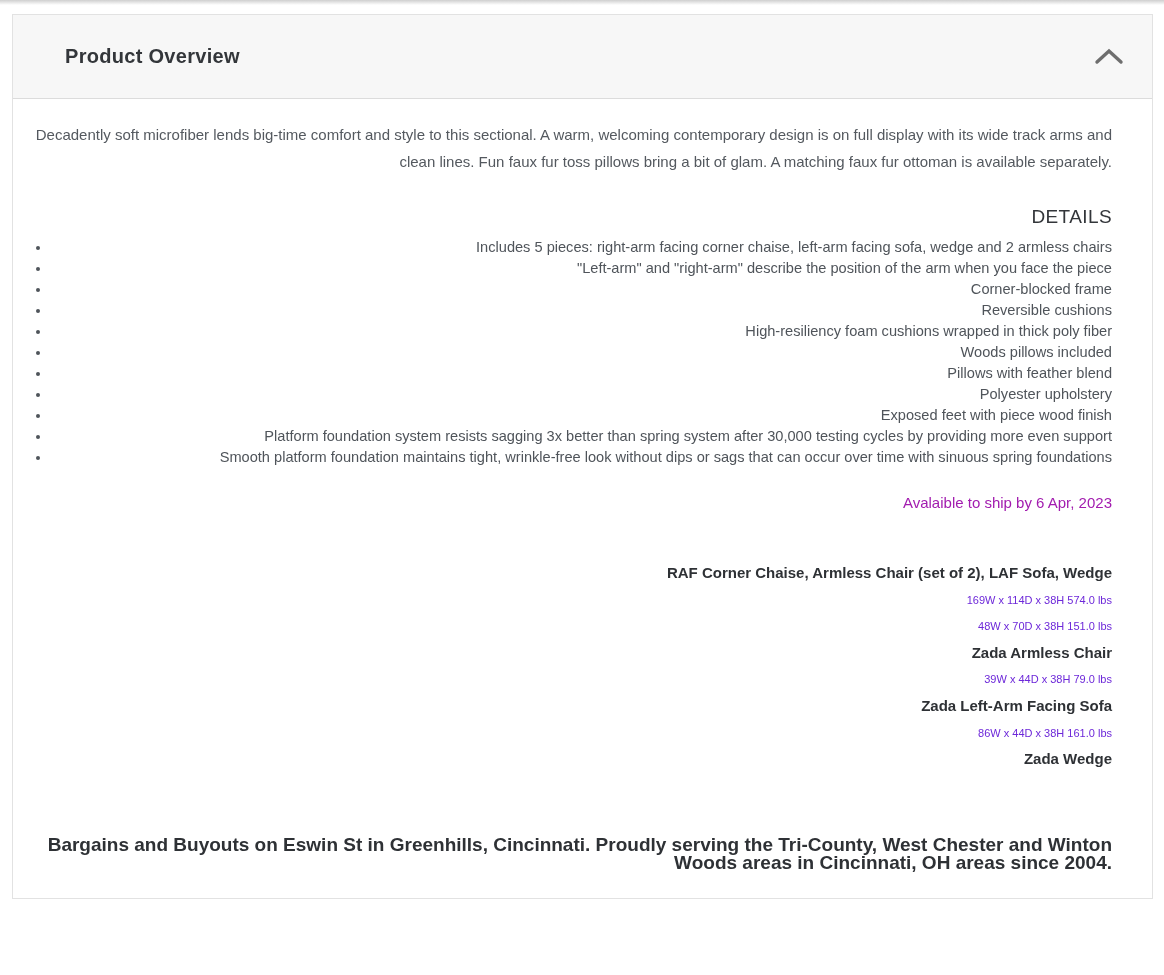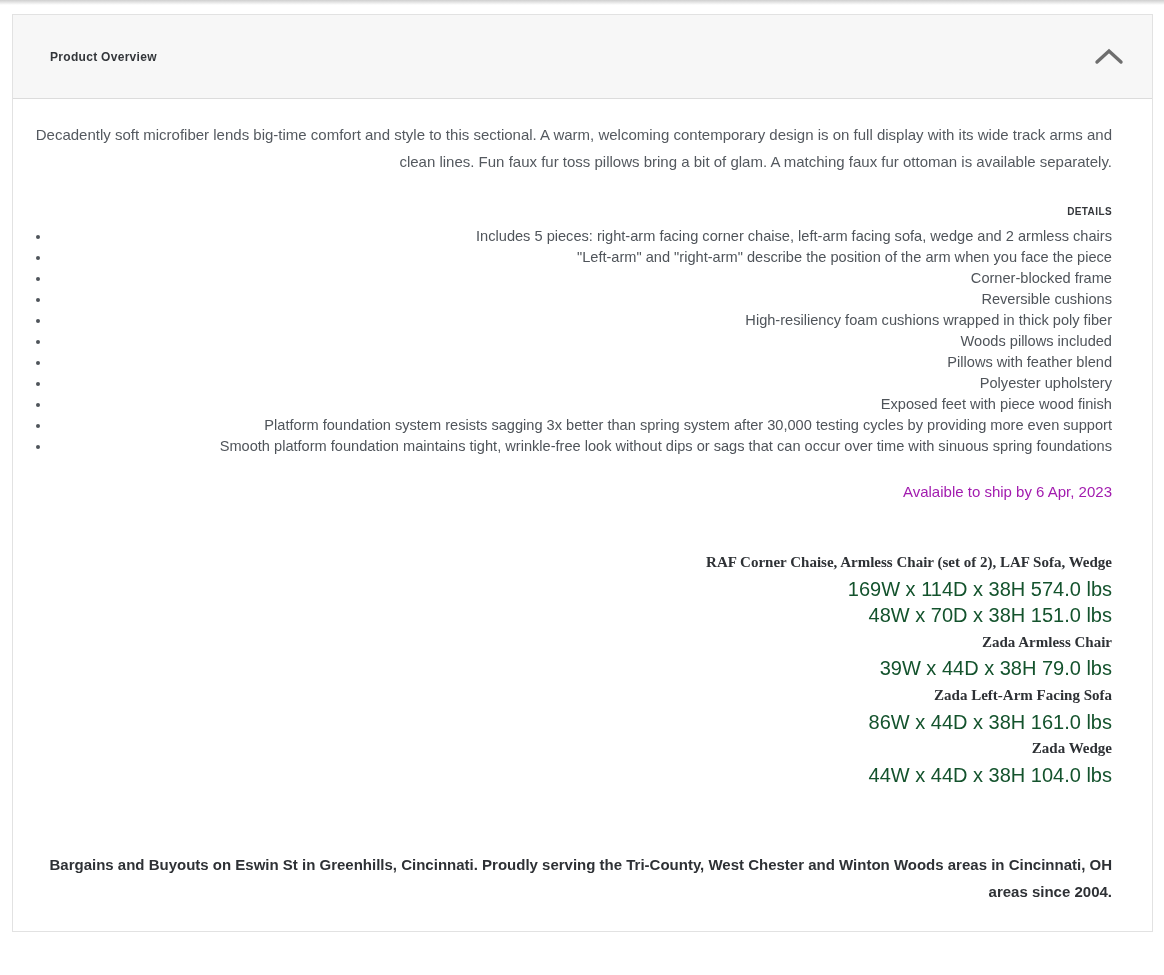--- a/index.html
+++ b/index.html
@@ -24,44 +24,44 @@
     background: #f7f7f7;
     border-bottom: 1px solid #dcdcdc;
     height: 84px;
     display: flex;
     align-items: center;
     justify-content: space-between;
     padding: 0 26px 0 37px;
     cursor: pointer;
   }
   .card-title {
-    margin: 0;
-    font-size: 12px;
+    margin: 15px;
+    font-size: 20px;
     font-weight: bold;
     color: #33363a;
     letter-spacing: 0.3px;
   }
   .chevron-wrap {
     width: 34px; height: 24px;
     display: flex; align-items: center; justify-content: center;
   }
   .card-body {
     padding: 22px 40px 26px 21px;
     font-size: 15px;
     text-align: right;
   }
   .description {
     margin: 0;
     line-height: 27px;
     color: #54595f;
   }
   .details-heading {
     margin: 31px 0 0;
-    font-size: 10px;
-    font-weight: bold;
+    font-size: 19px;
+    font-weight: normal;
     color: #33363a;
     letter-spacing: 0.4px;
   }
   ul.details-list {
     margin: 9px 0 0;
     padding-left: 17px;
     list-style-type: disc;
   }
   ul.details-list li {
     line-height: 21px;
@@ -74,34 +74,33 @@
     line-height: 21px;
     color: #a21caf;
   }
   .specs { margin-top: 47px; }
   .spec-name {
     margin: 0;
     line-height: 26.6px;
     font-weight: bold;
     color: #2e3135;
     font-size: 15px;
-    font-family: Liberation Serif, serif;
   }
   .spec-dims {
     margin: 0;
     line-height: 26.6px;
-    color: #14532d;
-    font-size: 20px;
+    color: #6d28d9;
+    font-size: 11px;
   }
   .store-info {
     margin: 63px 0 0;
     font-weight: bold;
     color: #2e3135;
-    line-height: 27px;
-    font-size: 15px;
+    line-height: 18px;
+    font-size: 19px;
   }
 </style>
 </head>
 <body>
 
 <div class="top-shadow"></div>
 
 <section class="card">
 
   <header class="card-header">
@@ -137,19 +136,18 @@
 
     <div class="specs">
       <p class="spec-name">RAF Corner Chaise, Armless Chair (set of 2), LAF Sofa, Wedge</p>
       <p class="spec-dims">169W x 114D x 38H 574.0 lbs</p>
       <p class="spec-dims">48W x 70D x 38H 151.0 lbs</p>
       <p class="spec-name">Zada Armless Chair</p>
       <p class="spec-dims">39W x 44D x 38H 79.0 lbs</p>
       <p class="spec-name">Zada Left-Arm Facing Sofa</p>
       <p class="spec-dims">86W x 44D x 38H 161.0 lbs</p>
       <p class="spec-name">Zada Wedge</p>
-      <p class="spec-dims">44W x 44D x 38H 104.0 lbs</p>
     </div>
 
     <p class="store-info">Bargains and Buyouts on Eswin St in Greenhills, Cincinnati. Proudly serving the Tri-County, West Chester and Winton Woods areas in Cincinnati, OH areas since 2004.</p>
 
   </div>
 </section>
 
 </body></html>

